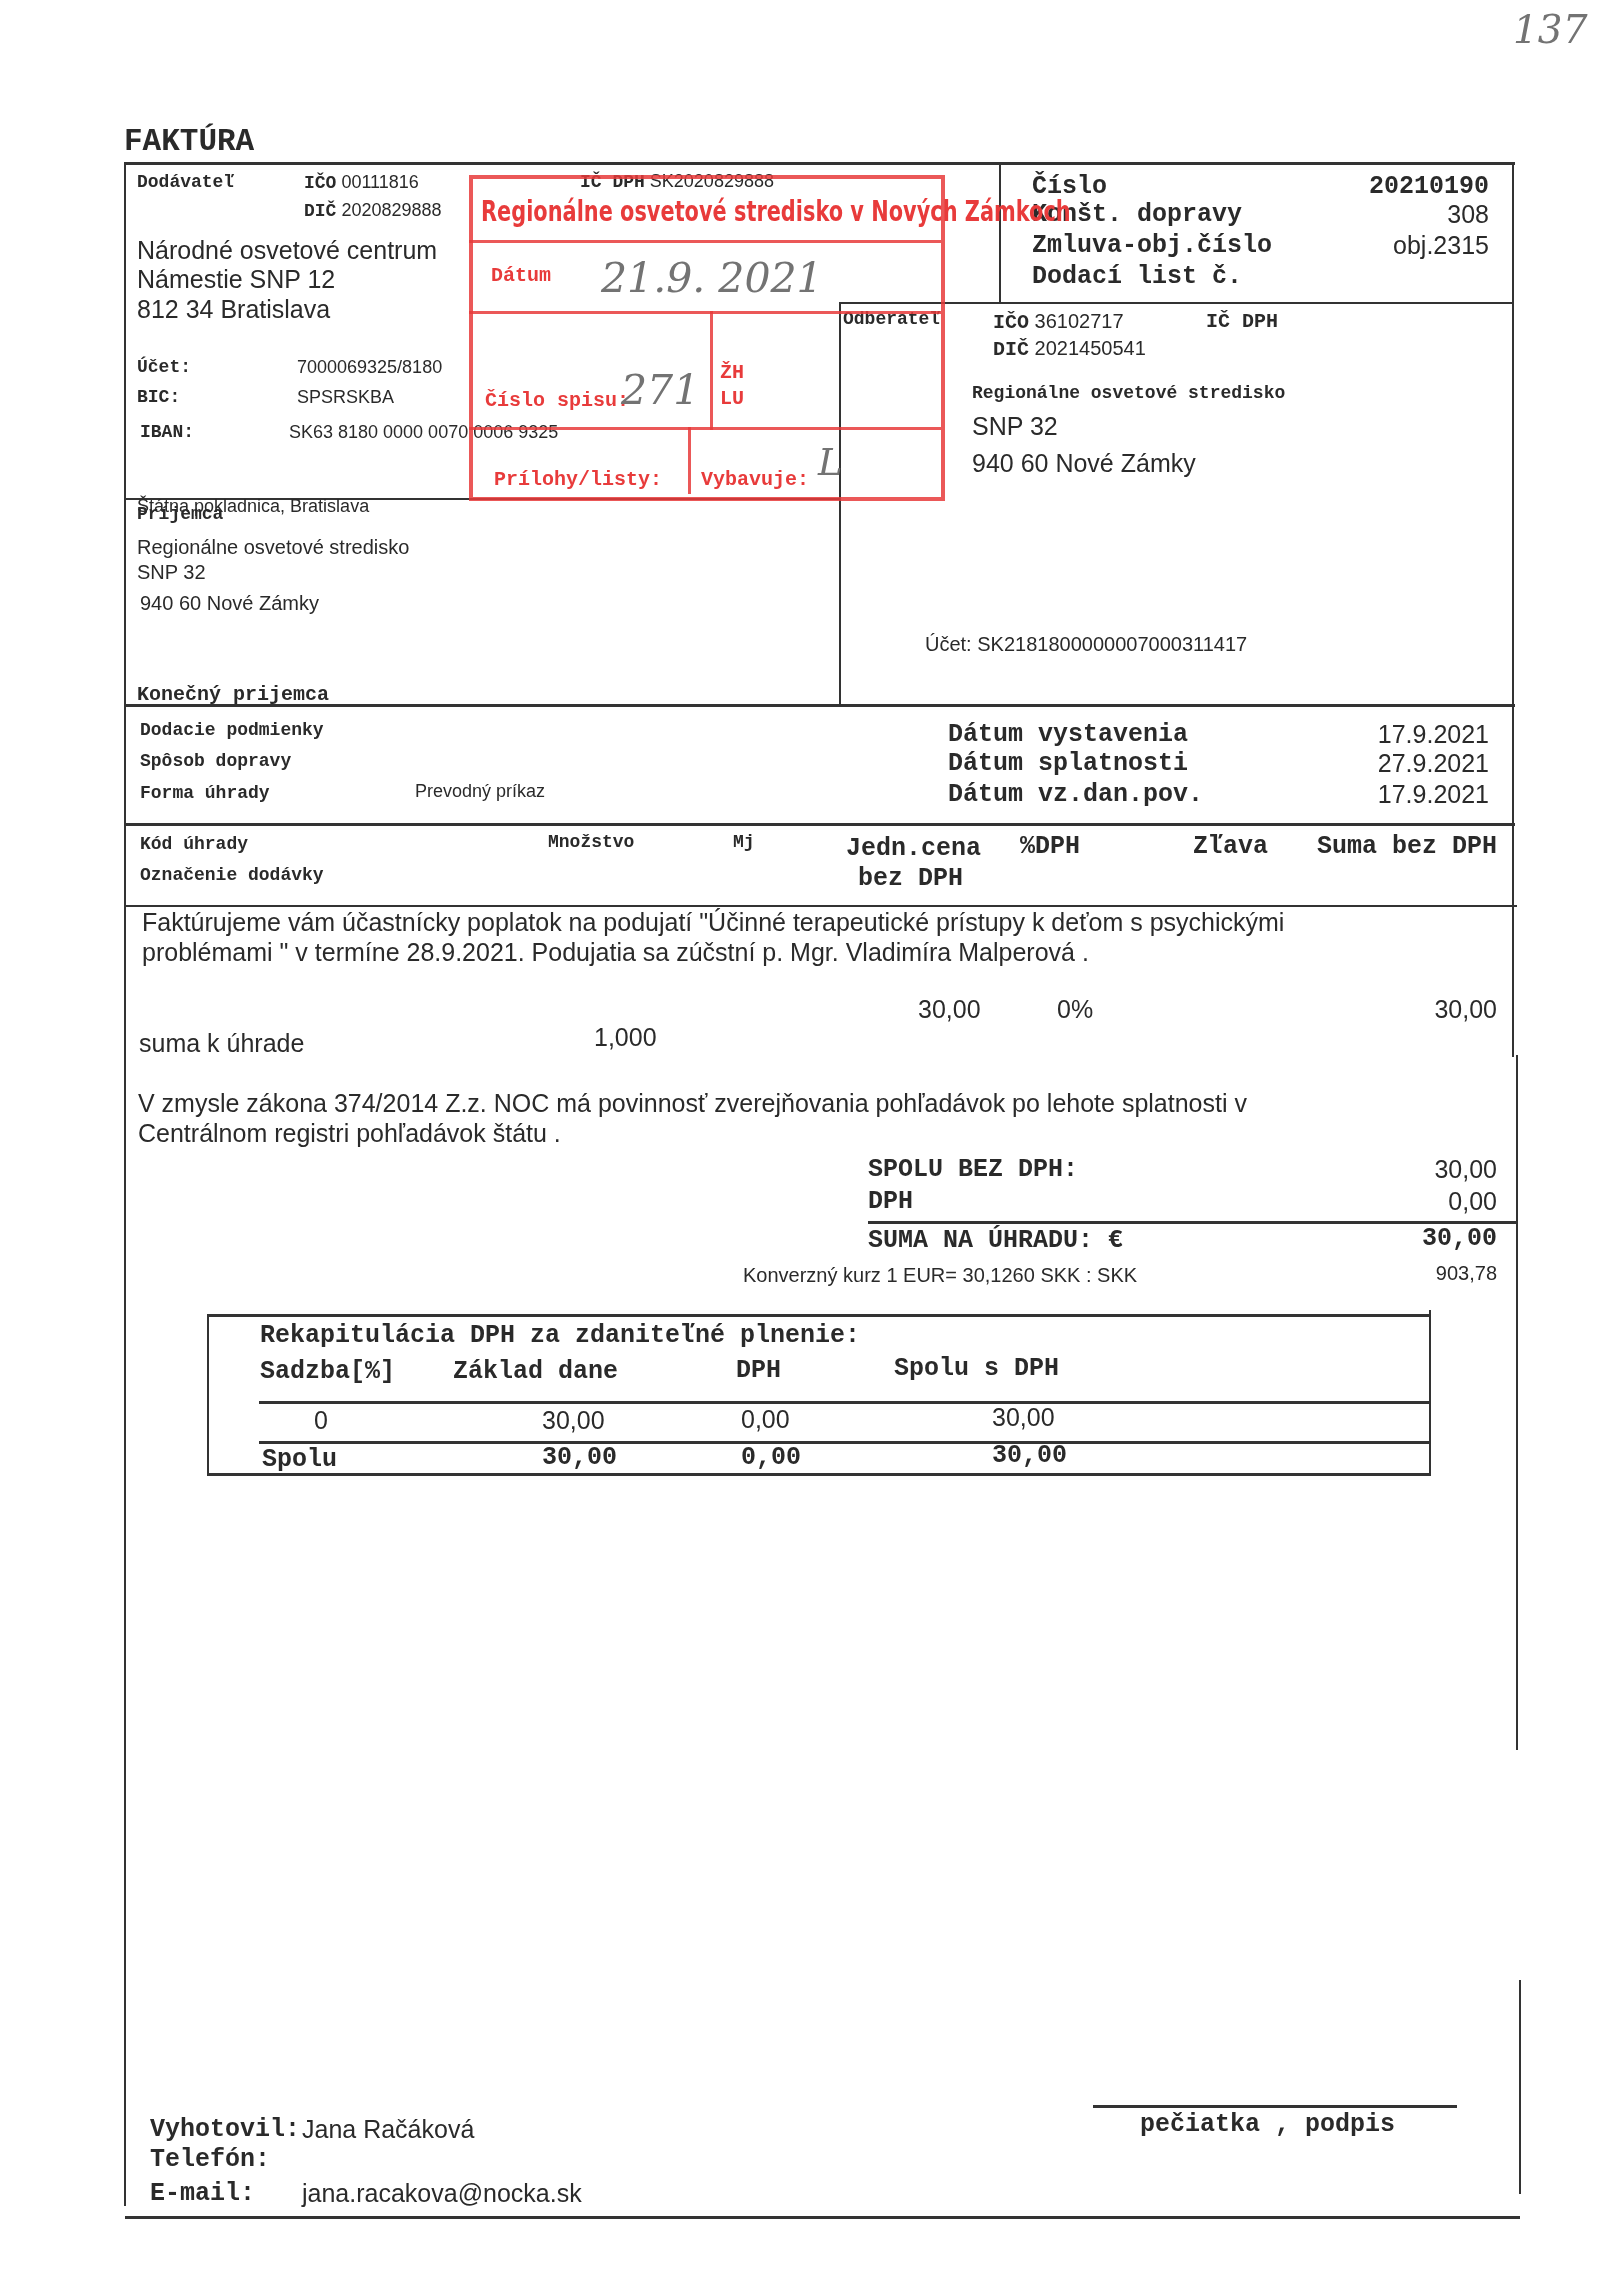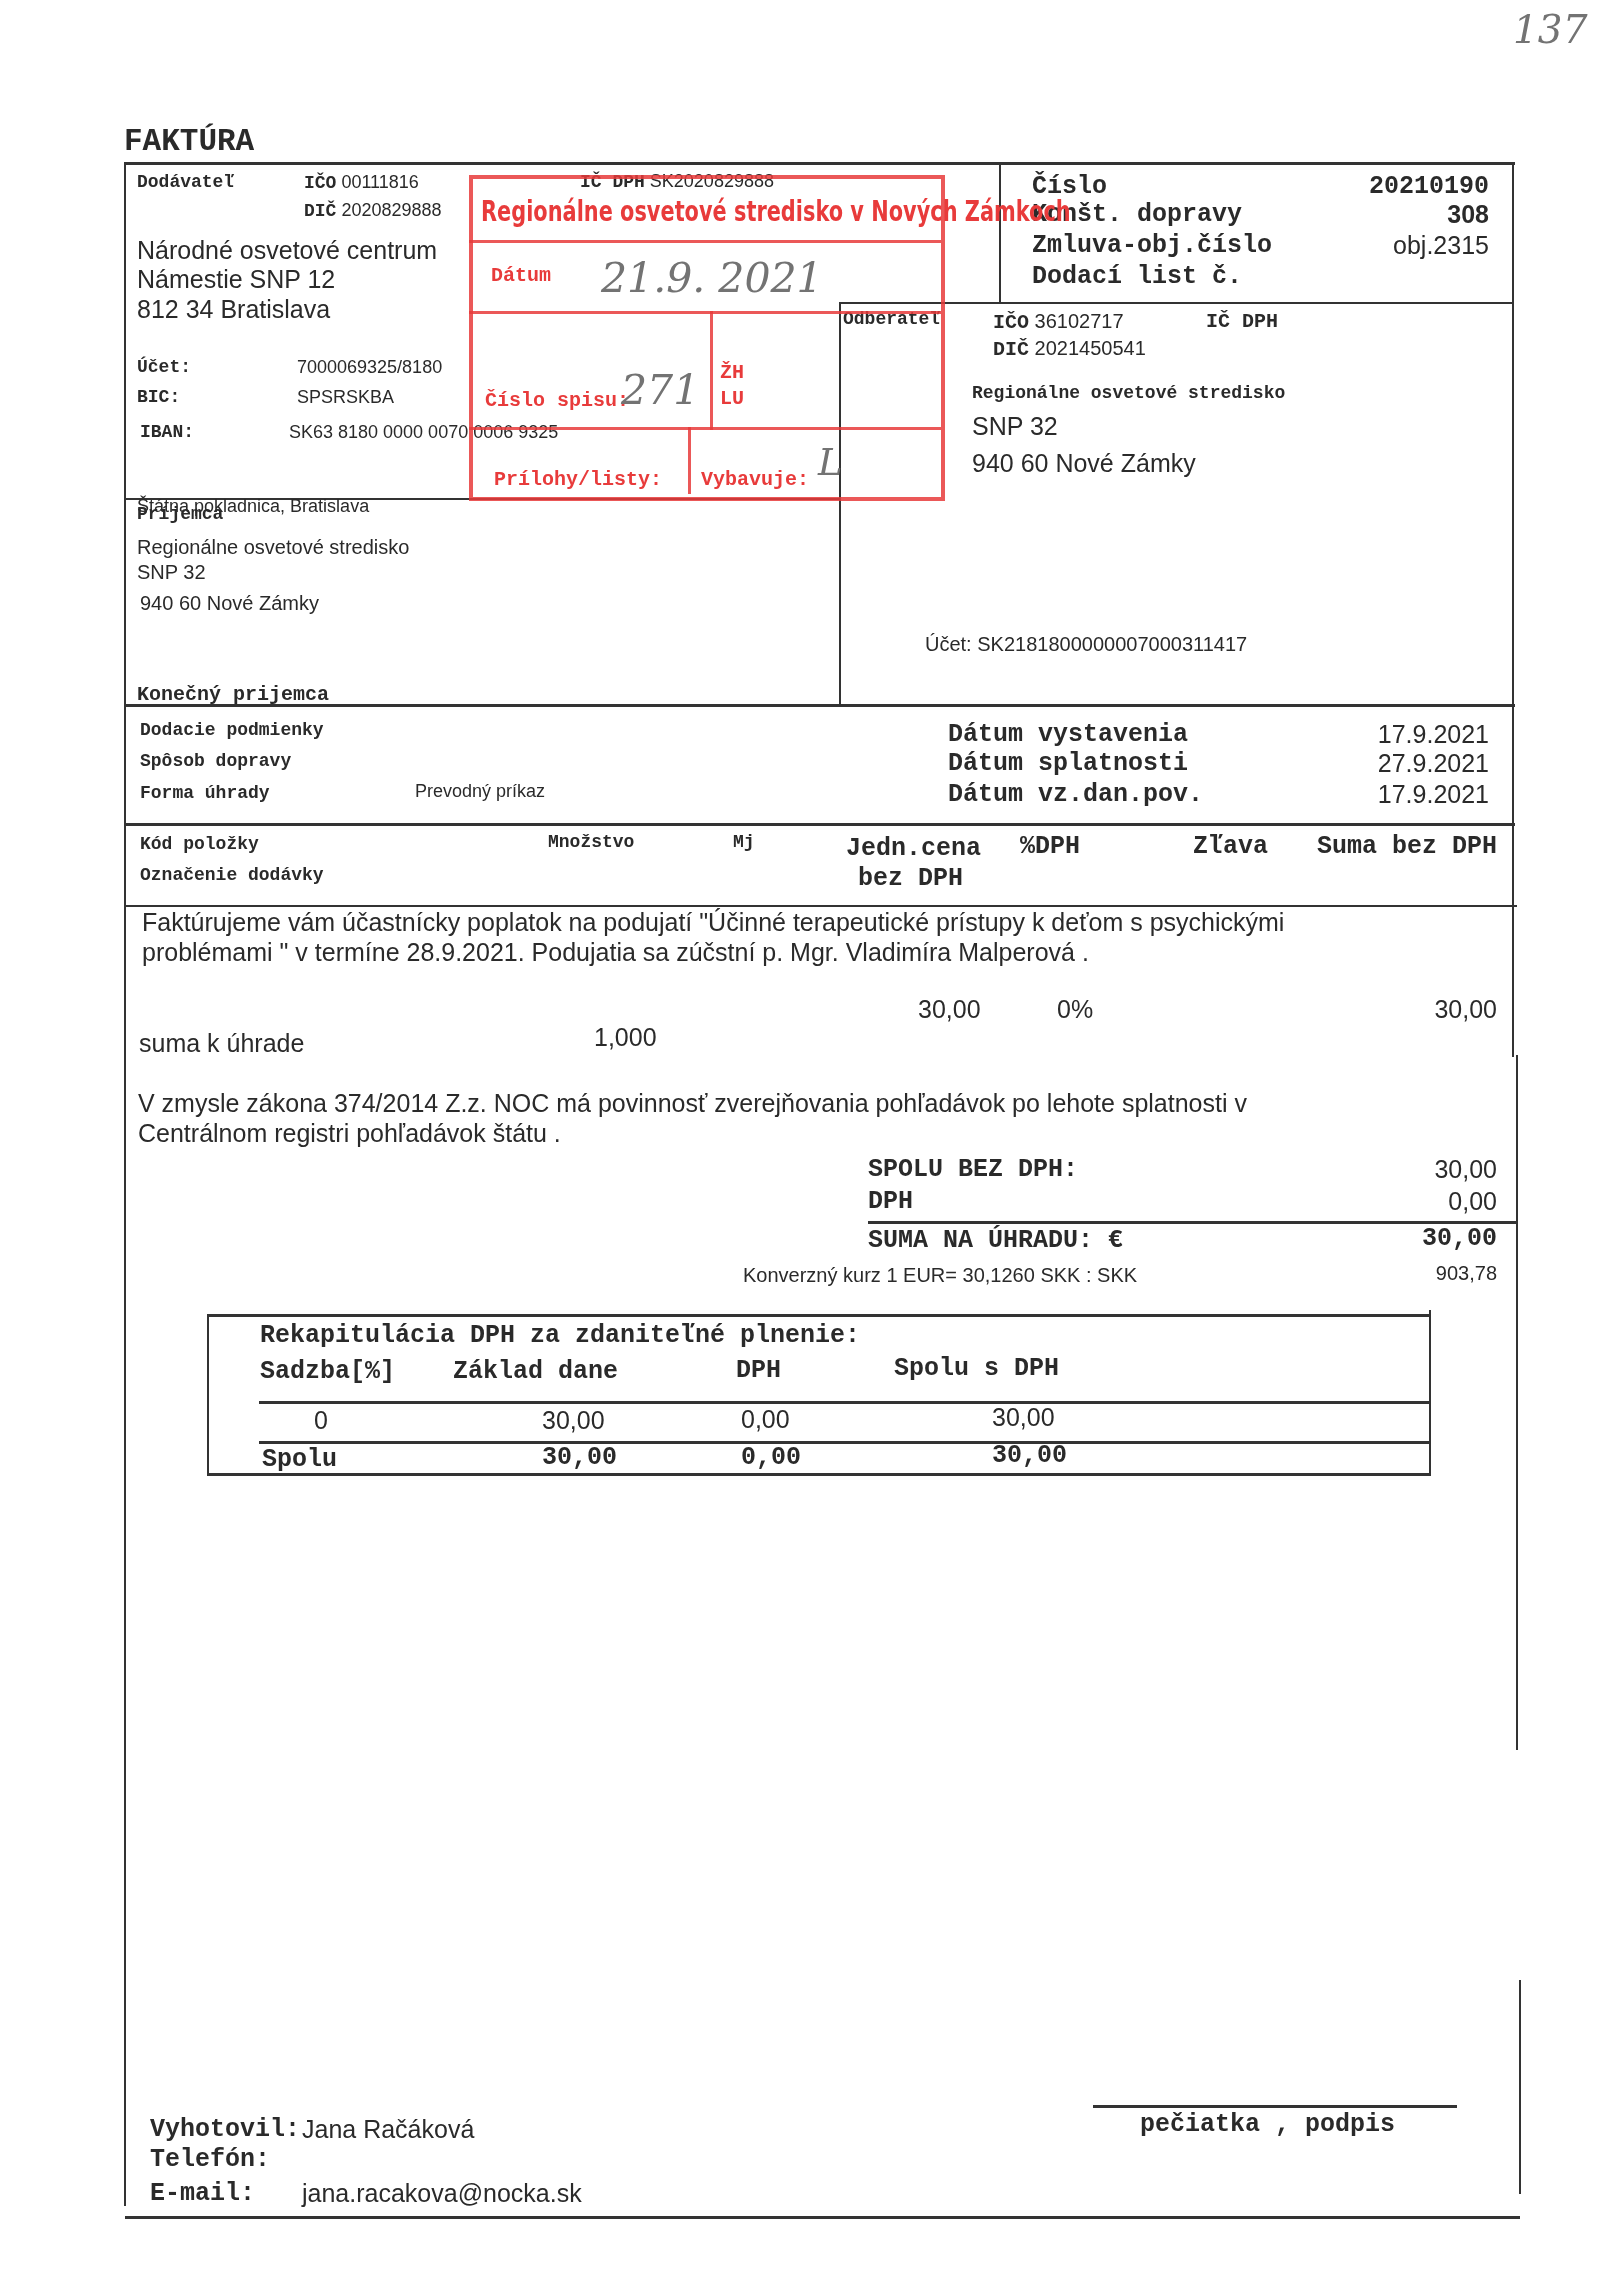--- a/index.html
+++ b/index.html
@@ -57,21 +57,21 @@
 <div class="abs t40" style="left:297px;top:357px;">7000069325/8180</div>
 <div class="abs b t40" style="left:137px;top:387px;">BIC:</div>
 <div class="abs t40" style="left:297px;top:387px;">SPSRSKBA</div>
 <div class="abs b t40" style="left:140px;top:422px;">IBAN:</div>
 <div class="abs t40" style="left:289px;top:422px;">SK63 8180 0000 0070 0006 9325</div>
 <div class="abs t40" style="left:137px;top:460px;margin-top:36px;">Štátna pokladnica, Bratislava</div>
 
 <div class="abs b t38" style="left:1032px;top:172px;">Číslo</div>
 <div class="abs b t38 right" style="right:120px;top:172px;">20210190</div>
 <div class="abs b t38" style="left:1032px;top:200px;">Konšt. dopravy</div>
-<div class="abs t38 right" style="right:120px;top:200px;font-weight:bold;">308</div>
+<div class="abs t38 right" style="right:120px;top:200px;">308</div>
 <div class="abs b t38" style="left:1032px;top:231px;">Zmluva-obj.číslo</div>
 <div class="abs t38 right" style="right:120px;top:231px;">obj.2315</div>
 <div class="abs b t38" style="left:1032px;top:262px;">Dodací list č.</div>
 
 <div class="abs b t40" style="left:843px;top:309px;">Odberateľ</div>
 <div class="abs t30" style="left:993px;top:310px;"><span class="b">IČO</span> <span>36102717</span></div>
 <div class="abs b t30" style="left:1206px;top:310px;">IČ DPH</div>
 <div class="abs t30" style="left:993px;top:337px;"><span class="b">DIČ</span> <span>2021450541</span></div>
 <div class="abs b t40" style="left:972px;top:383px;">Regionálne osvetové stredisko</div>
 <div class="abs t38" style="left:972px;top:412px;">SNP 32</div>
@@ -105,21 +105,21 @@
 <div class="abs b t40" style="left:140px;top:751px;">Spôsob dopravy</div>
 <div class="abs b t40" style="left:140px;top:783px;">Forma úhrady</div>
 <div class="abs t40" style="left:415px;top:781px;">Prevodný príkaz</div>
 <div class="abs b t38" style="left:948px;top:720px;">Dátum vystavenia</div>
 <div class="abs t38 right" style="right:120px;top:720px;">17.9.2021</div>
 <div class="abs b t38" style="left:948px;top:749px;">Dátum splatnosti</div>
 <div class="abs t38 right" style="right:120px;top:749px;">27.9.2021</div>
 <div class="abs b t38" style="left:948px;top:780px;">Dátum vz.dan.pov.</div>
 <div class="abs t38 right" style="right:120px;top:780px;">17.9.2021</div>
 
-<div class="abs b t40" style="left:140px;top:834px;">Kód položky</div>
+<div class="abs b t40" style="left:140px;top:834px;">Kód úhrady</div>
 <div class="abs b t40" style="left:140px;top:865px;">Označenie dodávky</div>
 <div class="abs b t40" style="left:548px;top:832px;">Množstvo</div>
 <div class="abs b t40" style="left:733px;top:832px;">Mj</div>
 <div class="abs b t38" style="left:846px;top:834px;">Jedn.cena</div>
 <div class="abs b t38" style="left:858px;top:864px;">bez DPH</div>
 <div class="abs b t38" style="left:1020px;top:832px;">%DPH</div>
 <div class="abs b t38" style="left:1193px;top:832px;">Zľava</div>
 <div class="abs b t38 right" style="right:112px;top:832px;">Suma bez DPH</div>
 
 <div class="abs t38" style="left:142px;top:908px;">Faktúrujeme vám účastnícky poplatok na podujatí "Účinné terapeutické prístupy k deťom s psychickými</div>

